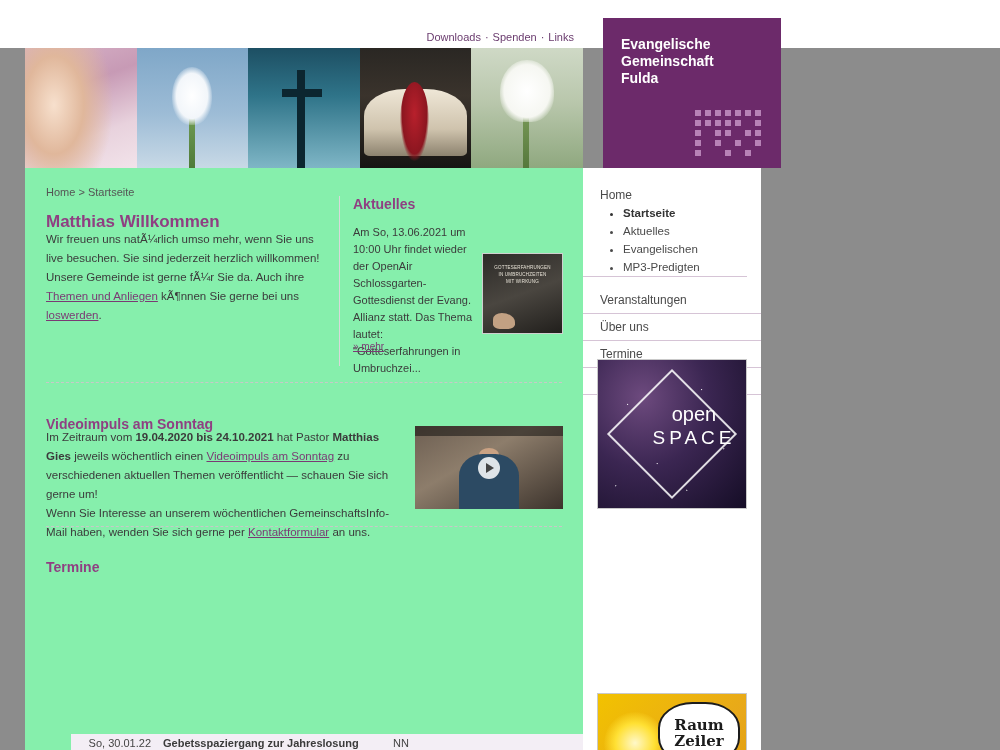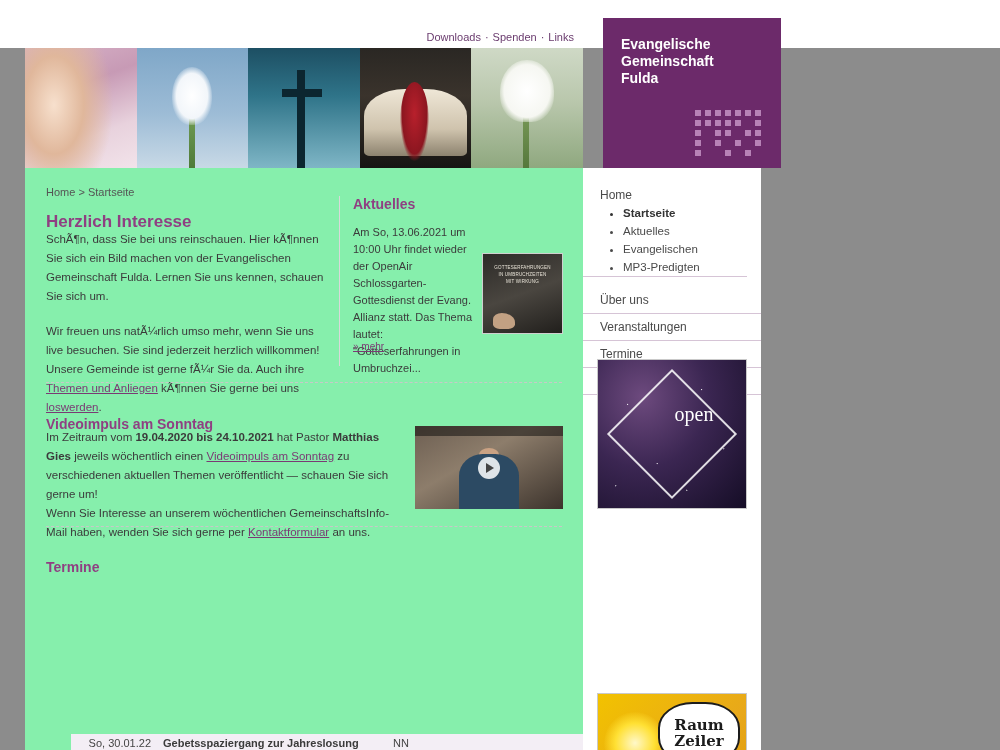--- a/index.html
+++ b/index.html
@@ -311,21 +311,21 @@
   }
   .ad1 .diamond {
     position:absolute; left:50%; top:50%; width:92px; height:92px;
     margin:-46px 0 0 -46px;
     border: 2px solid rgba(255,255,255,.85);
     transform: rotate(45deg);
   }
   .ad1 .lbl {
     position:absolute; left:0; right:0; top:42px;
     text-align:center; color:#fff;
-    font-family:Liberation Serif, serif;
+    font-family:Liberation Sans, sans-serif;
     font-size: 20px; line-height: 24px; margin-left: 44px;
   }
   .ad1 .lbl .l2 { letter-spacing: 4px; font-size: 19px; }
 
   .ad2 {
     top: 525px;
     background: linear-gradient(135deg,#f2c200 0%, #e8a81a 55%, #d99400 100%);
   }
   .ad2 .sun {
     position:absolute; left:6px; top:18px; width:62px; height:62px;
@@ -397,24 +397,23 @@
   </div>
 
   <div class="content">
 
     <div class="breadcrumb">
       <a href="#">Home</a>
       <span>&gt;</span>
       <span>Startseite</span>
     </div>
 
-    <h1 class="page-title">Herzlich Interesse</h1>
+    <h1 class="page-title">Matthias Willkommen</h1>
 
     <div class="intro">
-      <p>SchÃ¶n, dass Sie bei uns reinschauen. Hier kÃ¶nnen Sie sich ein Bild machen von der Evangelischen Gemeinschaft Fulda. Lernen Sie uns kennen, schauen Sie sich um.</p>
       <p><span>Wir freuen uns natÃ¼rlich umso mehr, wenn Sie uns live besuchen. Sie sind jederzeit herzlich willkommen! Unsere Gemeinde ist gerne fÃ¼r Sie da. Auch ihre </span><a href="#">Themen und Anliegen</a><span> kÃ¶nnen Sie gerne bei uns </span><a href="#">loswerden</a><span>.</span></p>
     </div>
 
     <div class="news-col">
       <div class="divider-v"></div>
       <h2 class="news-h">Aktuelles</h2>
       <div class="news-body">Am So, 13.06.2021 um 10:00 Uhr findet wieder der OpenAir Schlossgarten-Gottesdienst der Evang. Allianz statt. Das Thema lautet: "Gotteserfahrungen in Umbruchzei...</div>
       <div class="news-thumb">
         <div class="chalk">GOTTESERFAHRUNGEN
 IN UMBRUCHZEITEN
@@ -461,31 +460,32 @@
     <div class="nav-top">
       <div class="nav-item first">Home</div>
       <div class="nav-sub-wrap">
         <ul class="nav-sub">
           <li class="active">Startseite</li>
           <li>Aktuelles</li>
           <li>Evangelischen</li>
           <li>MP3-Predigten</li>
         </ul>
       </div>
+      <div class="nav-item">Veranstaltungen</div>
       <div class="nav-item">Über uns</div>
-      <div class="nav-item">Veranstaltungen</div>
       <div class="nav-item">Termine</div>
       <div class="nav-item">Kontakt</div>
     </div>
 
     <div class="ad ad1">
       <div class="stars"></div>
       <div class="diamond"></div>
       <div class="lbl">
         <div>open</div>
+        <div class="l2">SPACE</div>
       </div>
     </div>
 
     <div class="ad ad2">
       <div class="sun"></div>
       <div class="bubble">
           <span>Raum
 Zeiler</span>
         </div>
 

